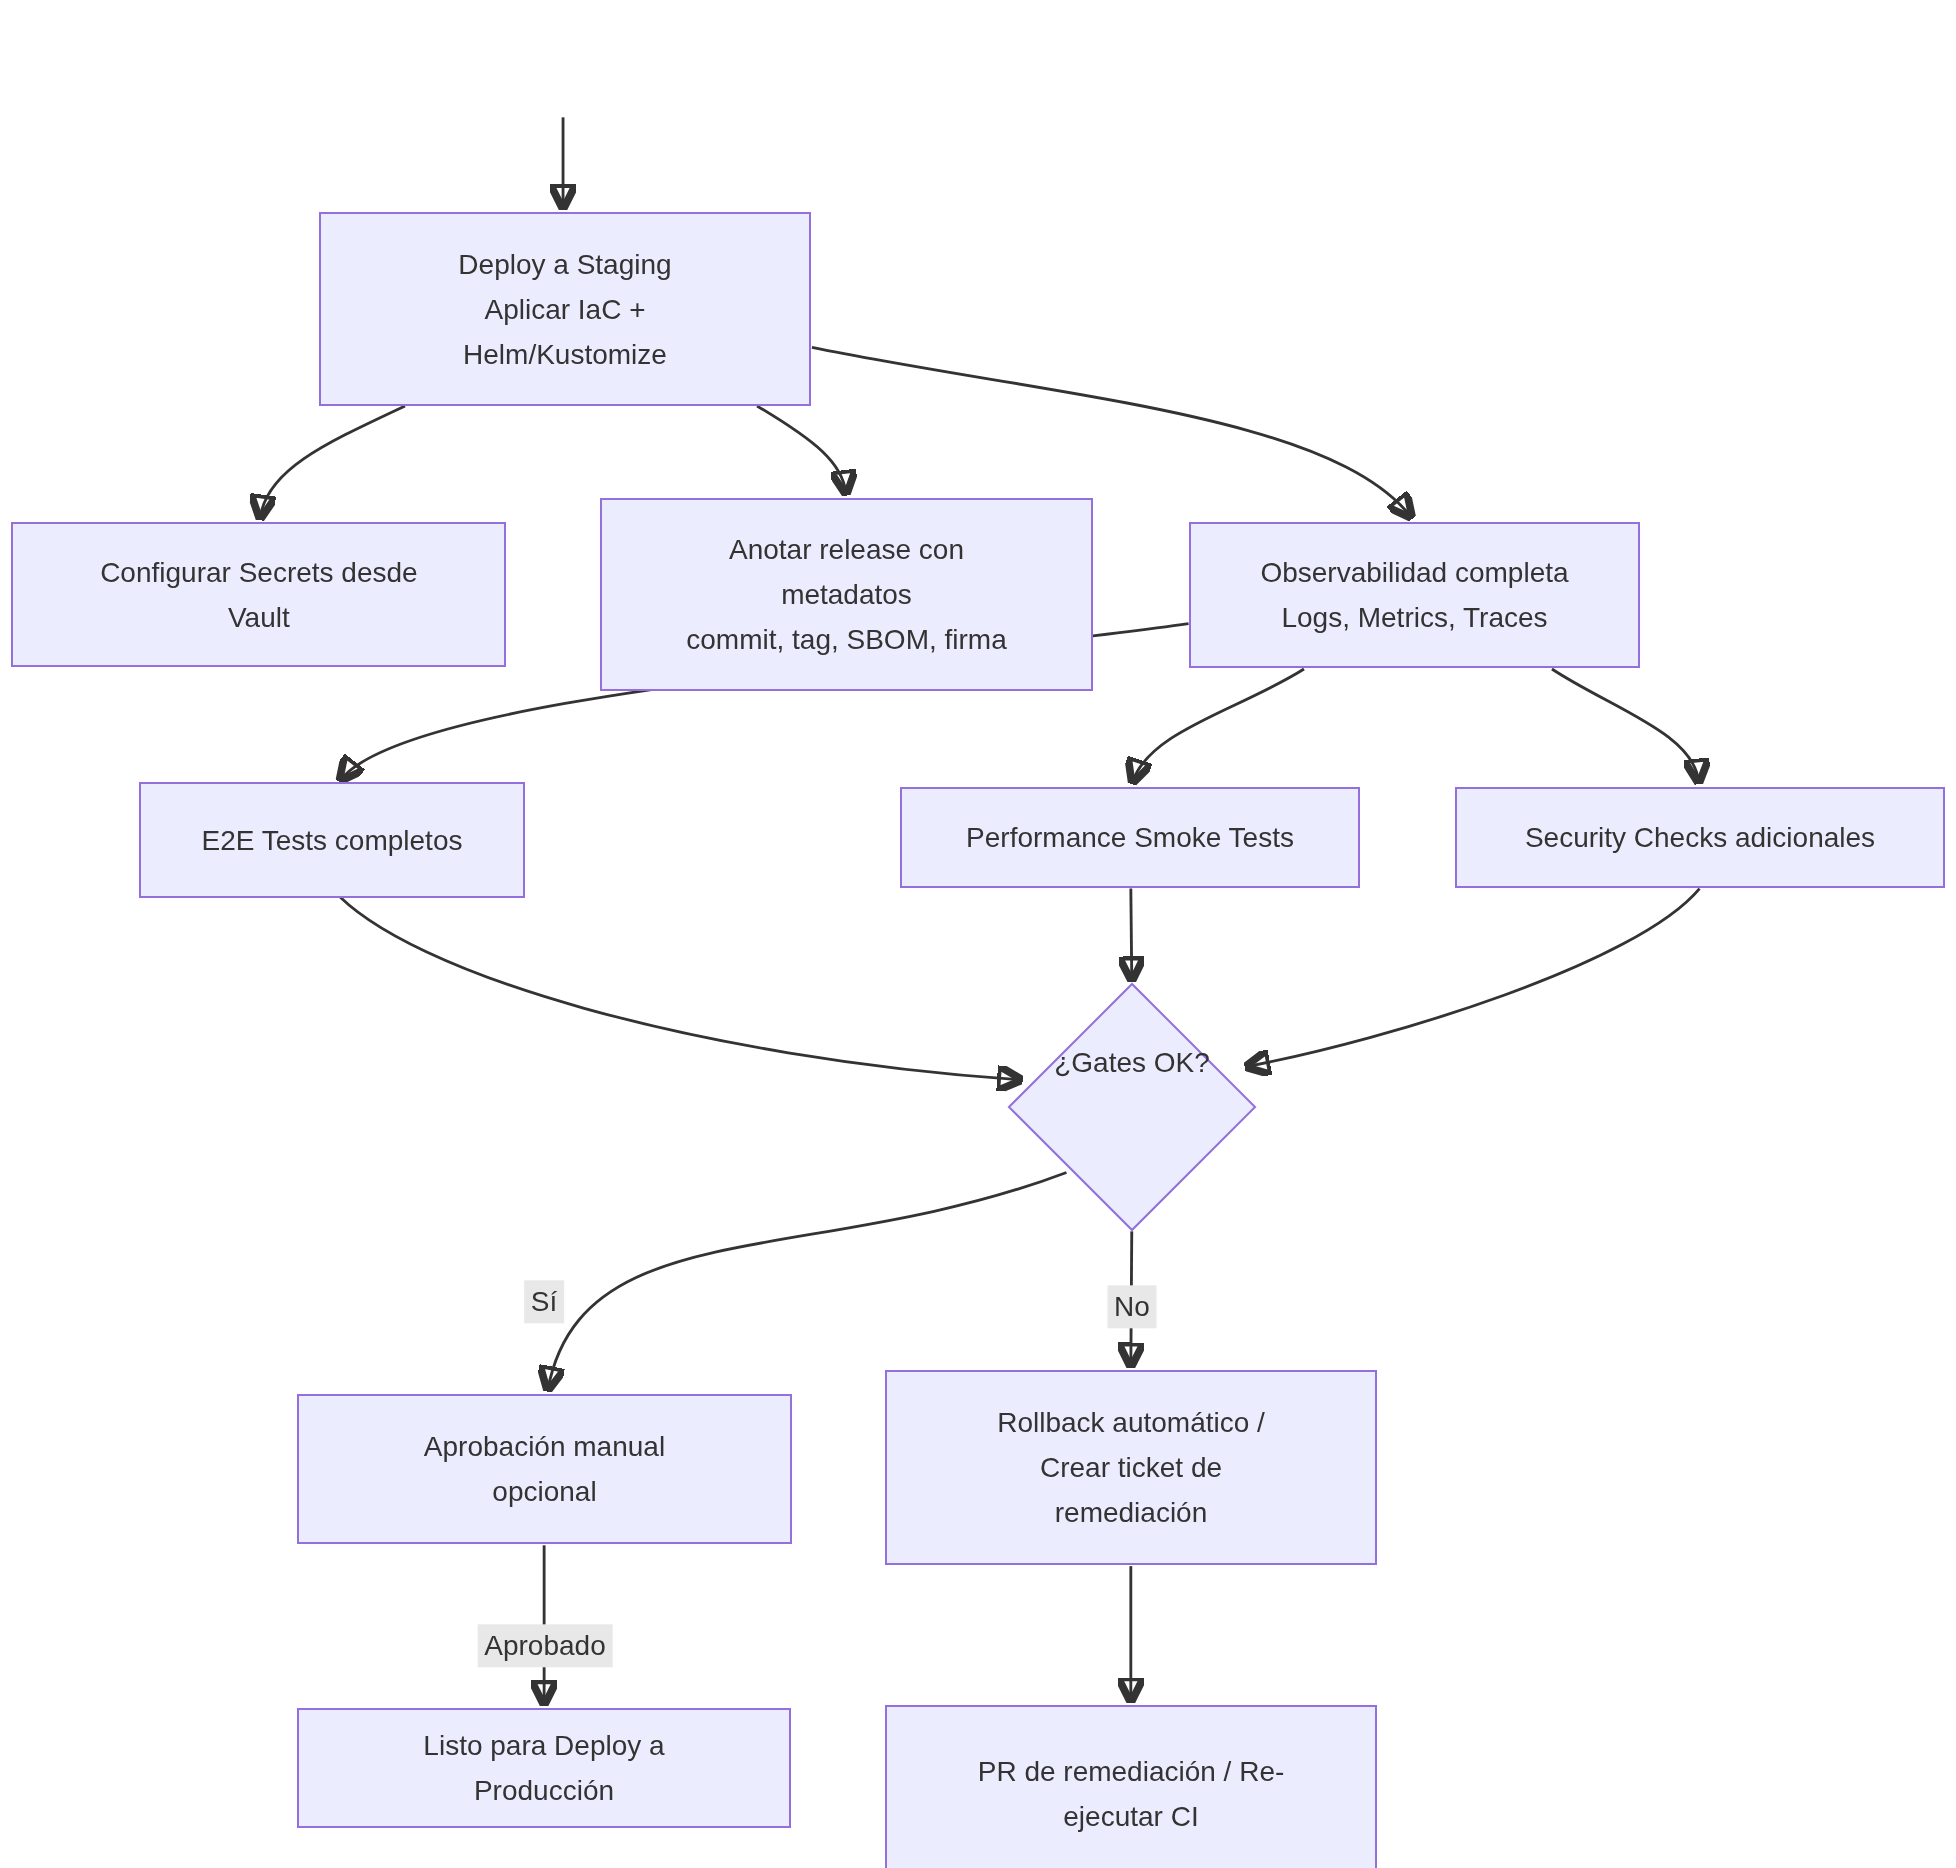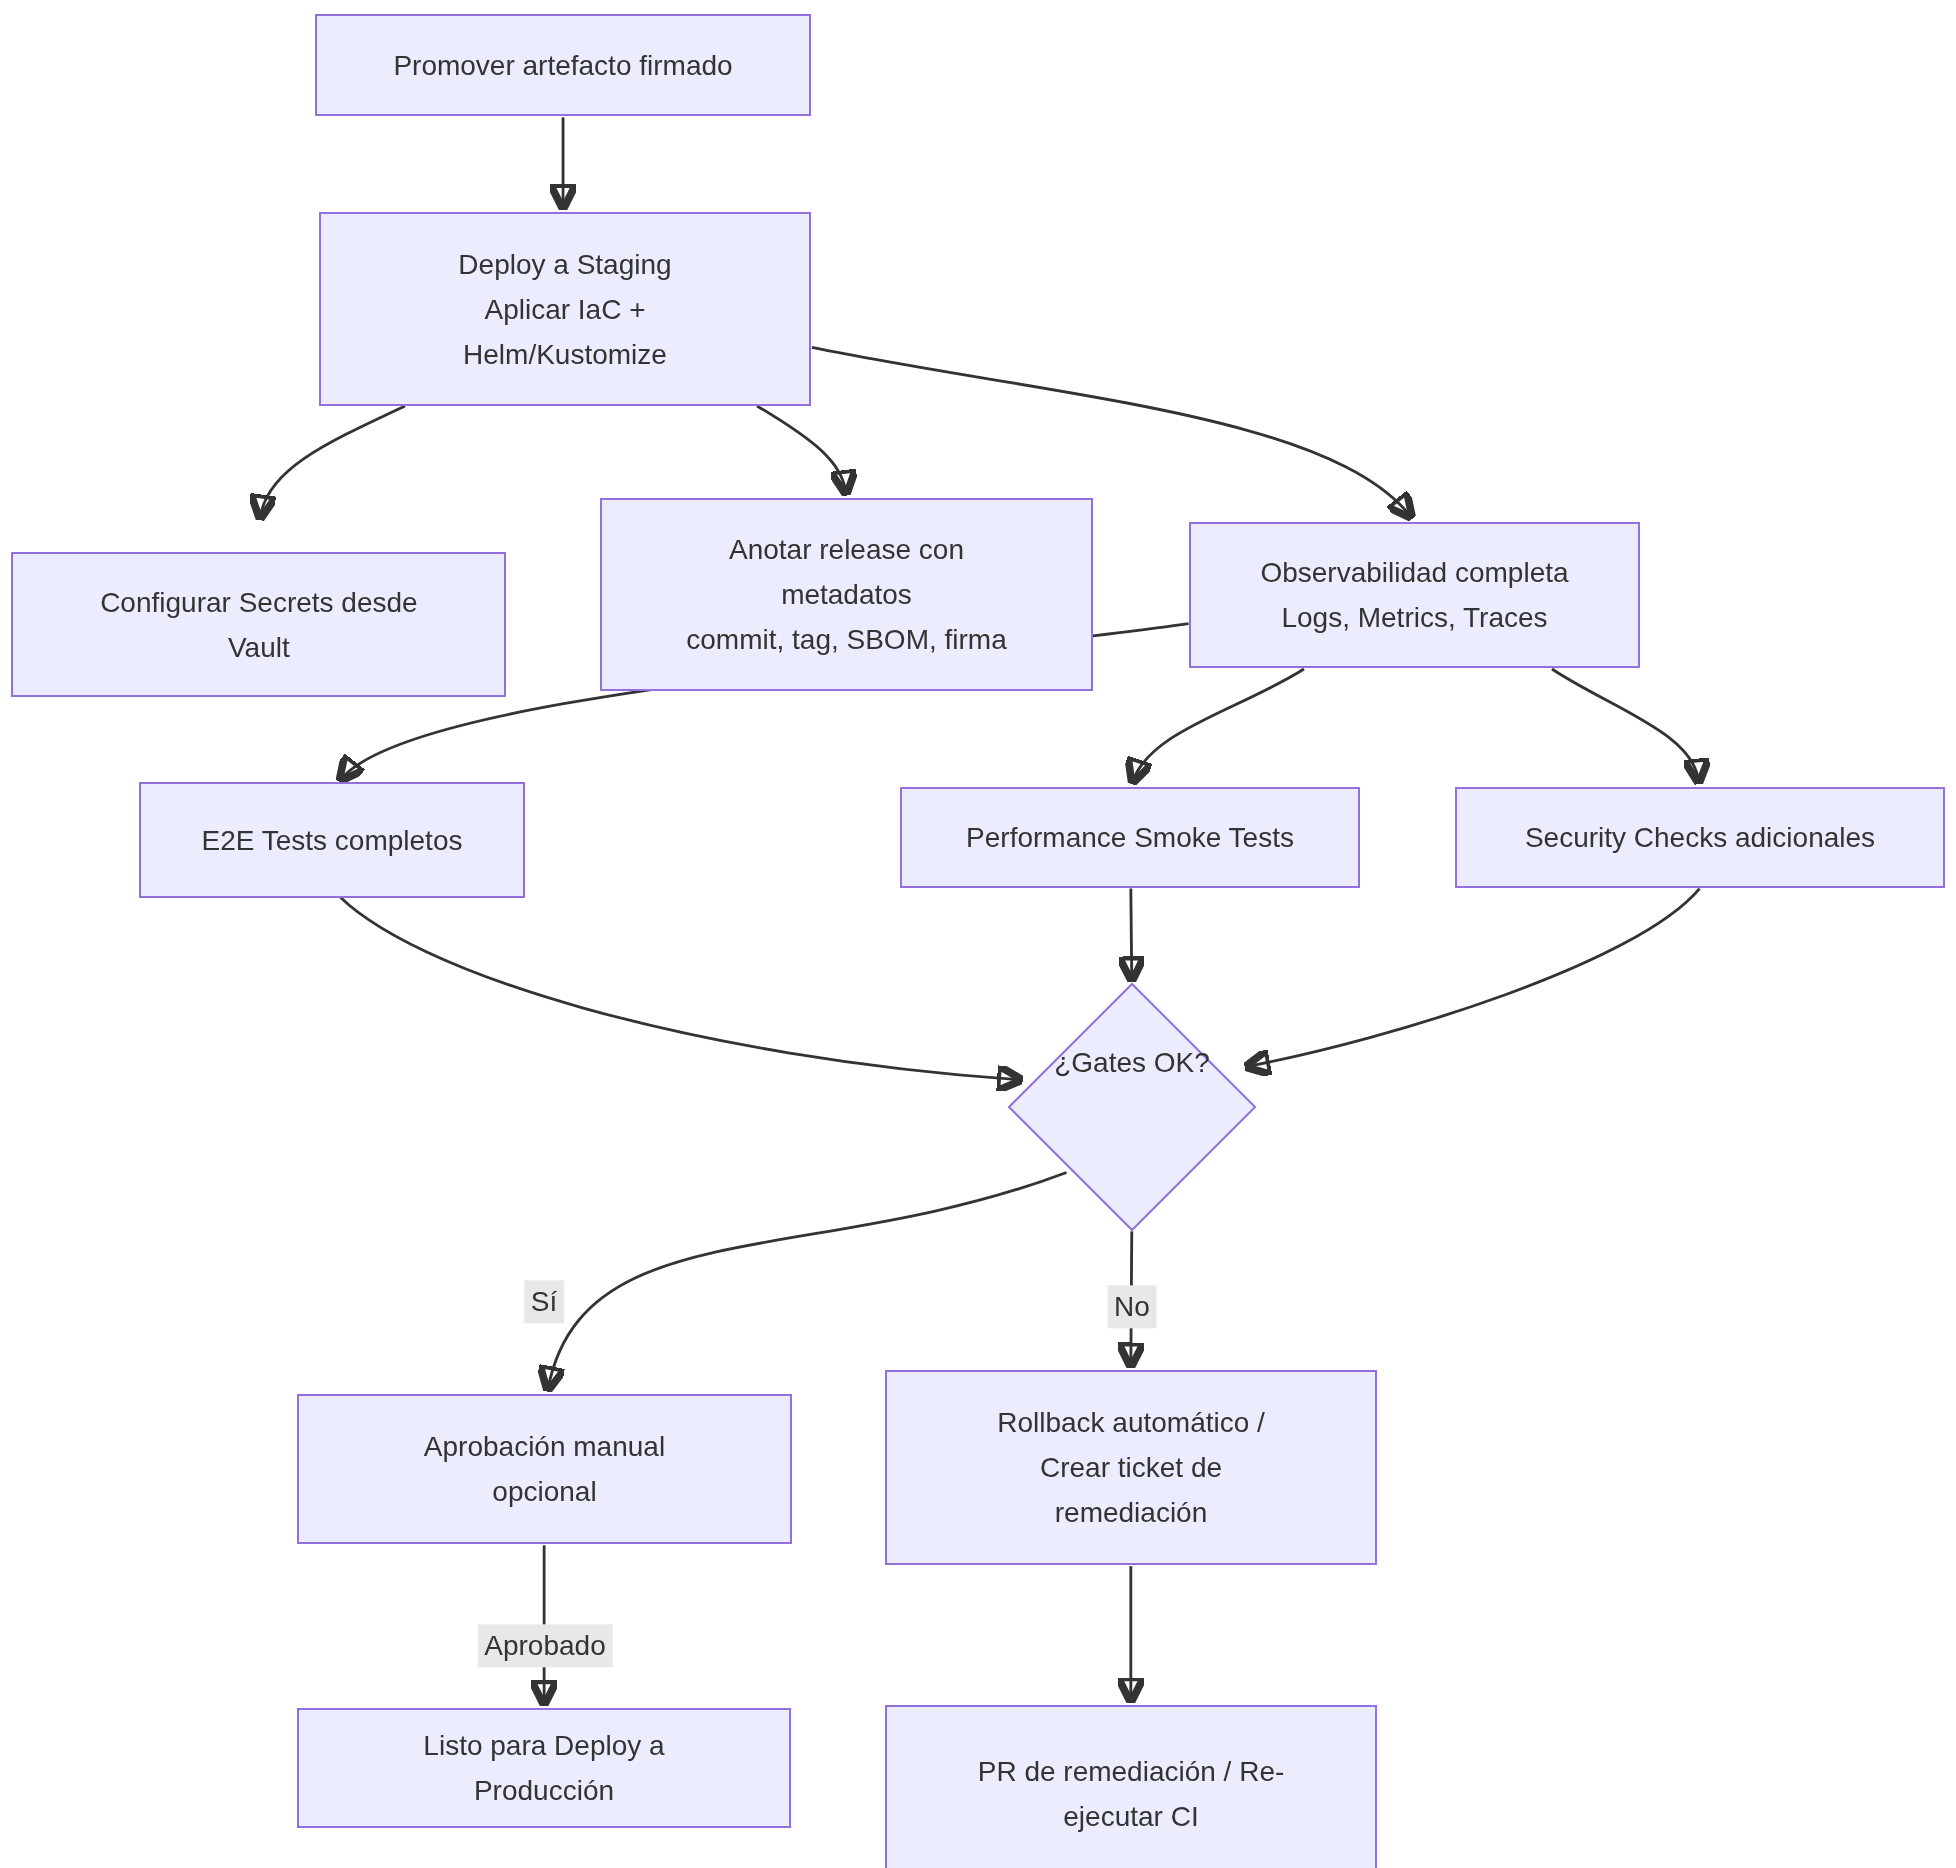--- a/index.html
+++ b/index.html
@@ -25,21 +25,21 @@
     position:absolute;z-index:2;box-sizing:border-box;
     background:var(--node-fill);
     border:2.4px solid var(--node-border);
     display:flex;align-items:center;justify-content:center;
     text-align:center;white-space:pre-line;
     font-size:28px;line-height:45px;color:var(--text);
   }
   
   #n-promover{left:315px;top:14px;width:496px;height:102px;}
   #n-deploy{left:319px;top:212px;width:492px;height:194px;}
-  #n-configurar{left:11.4px;top:522px;width:495px;height:145px;margin-top:30px;}
+  #n-configurar{left:11.4px;top:522px;width:495px;height:145px;}
   #n-anotar{left:600px;top:498px;width:493px;height:193px;}
   #n-observabilidad{left:1189px;top:522px;width:451px;height:146px;}
   #n-e2e{left:139px;top:755px;width:386px;height:116px;margin-top:27px;}
   #n-performance{left:900px;top:787px;width:460px;height:101px;}
   #n-security{left:1455px;top:787px;width:490px;height:101px;}
   #n-aprobacion{left:297px;top:1394px;width:495px;height:150px;}
   #n-rollback{left:885px;top:1370px;width:492px;height:195px;}
   #n-listo{left:297px;top:1708px;width:494px;height:120px;}
   #n-pr{left:885px;top:1705px;width:492px;height:178px;}
   
@@ -86,21 +86,20 @@
     <path d="M 1640 707 C 1702 748, 1790 775, 1795 826" marker-end="url(#arrow)"></path>
     <path d="M 351 939 C 430 1030, 740 1118, 1078 1141" marker-end="url(#arrow)"></path>
     <path d="M 1195 939 L 1196 1035" marker-end="url(#arrow)"></path>
     <path d="M 1796 939 C 1730 1018, 1470 1098, 1318 1127" marker-end="url(#arrow)"></path>
     <path d="M 1127 1239 C 860 1340, 615 1280, 579 1468" marker-end="url(#arrow)"></path>
     <path d="M 1196 1301 L 1195 1443" marker-end="url(#arrow)"></path>
     <path d="M 575 1633 L 575 1800" marker-end="url(#arrow)"></path>
     <path d="M 1195 1655 L 1195 1797" marker-end="url(#arrow)"></path>
   </svg>
 
-  <div class="node" id="n-promover">Promover artefacto firmado</div>
 
   <div class="node" id="n-deploy">Deploy a Staging
 Aplicar IaC +
 Helm/Kustomize</div>
 
   <div class="node" id="n-configurar">Configurar Secrets desde
 Vault</div>
 
   <div class="node" id="n-anotar">Anotar release con
 metadatos

